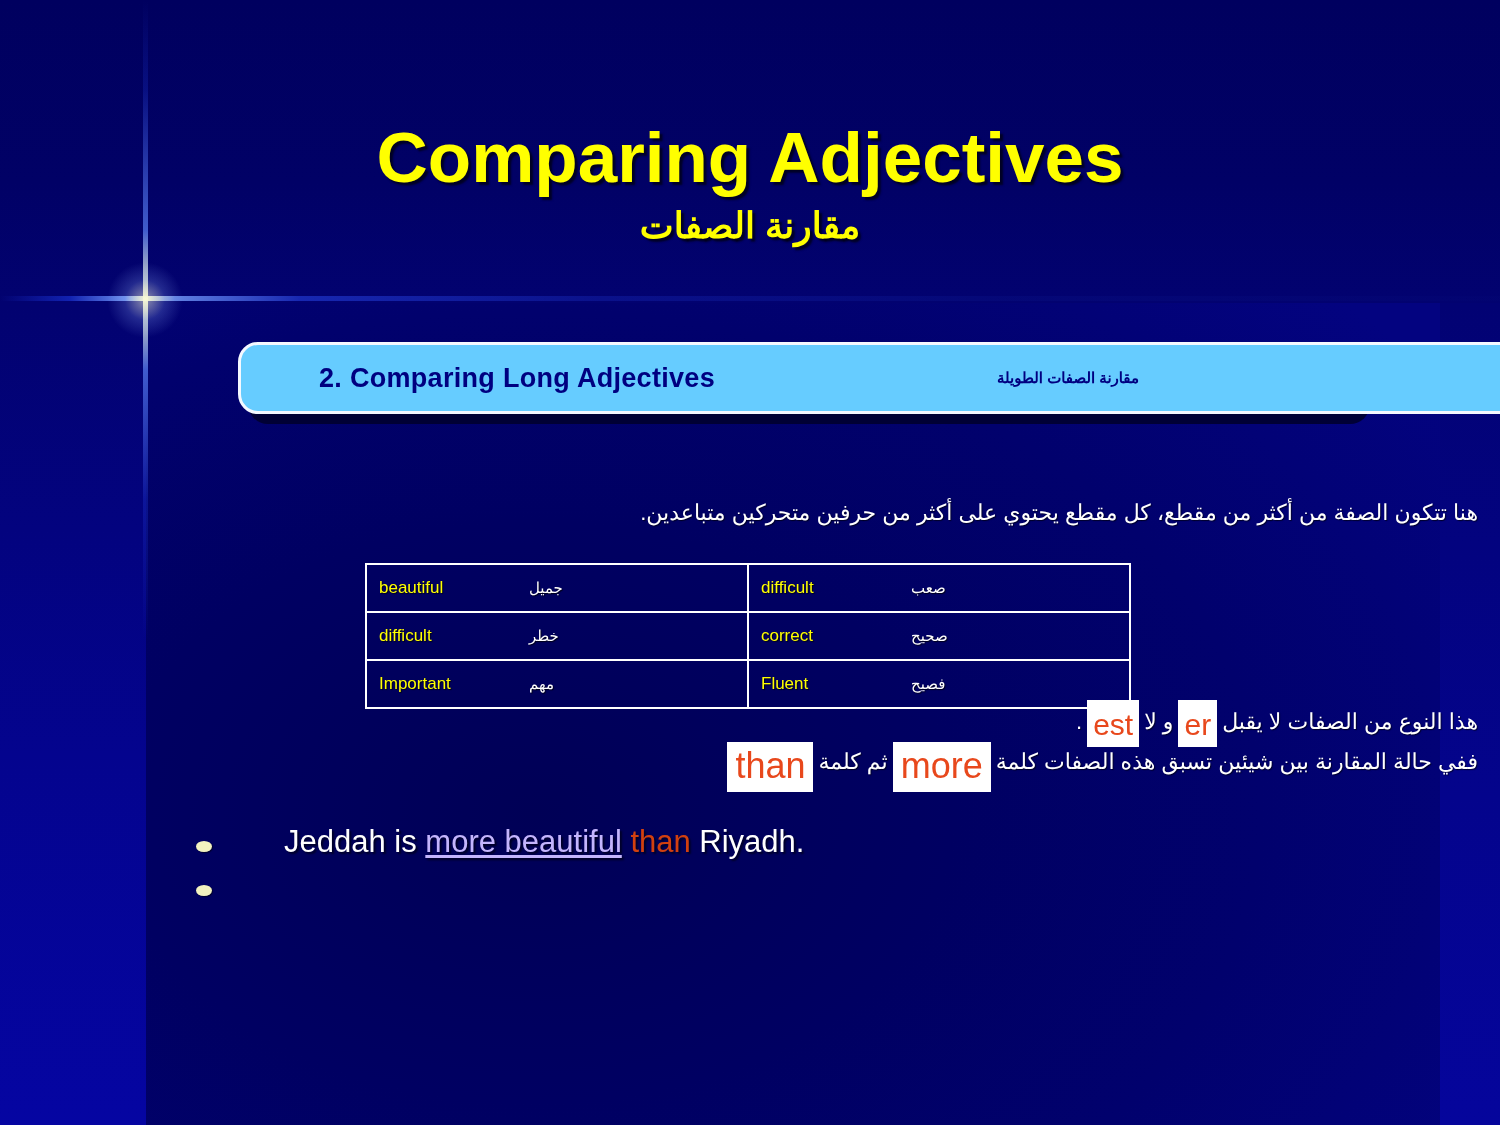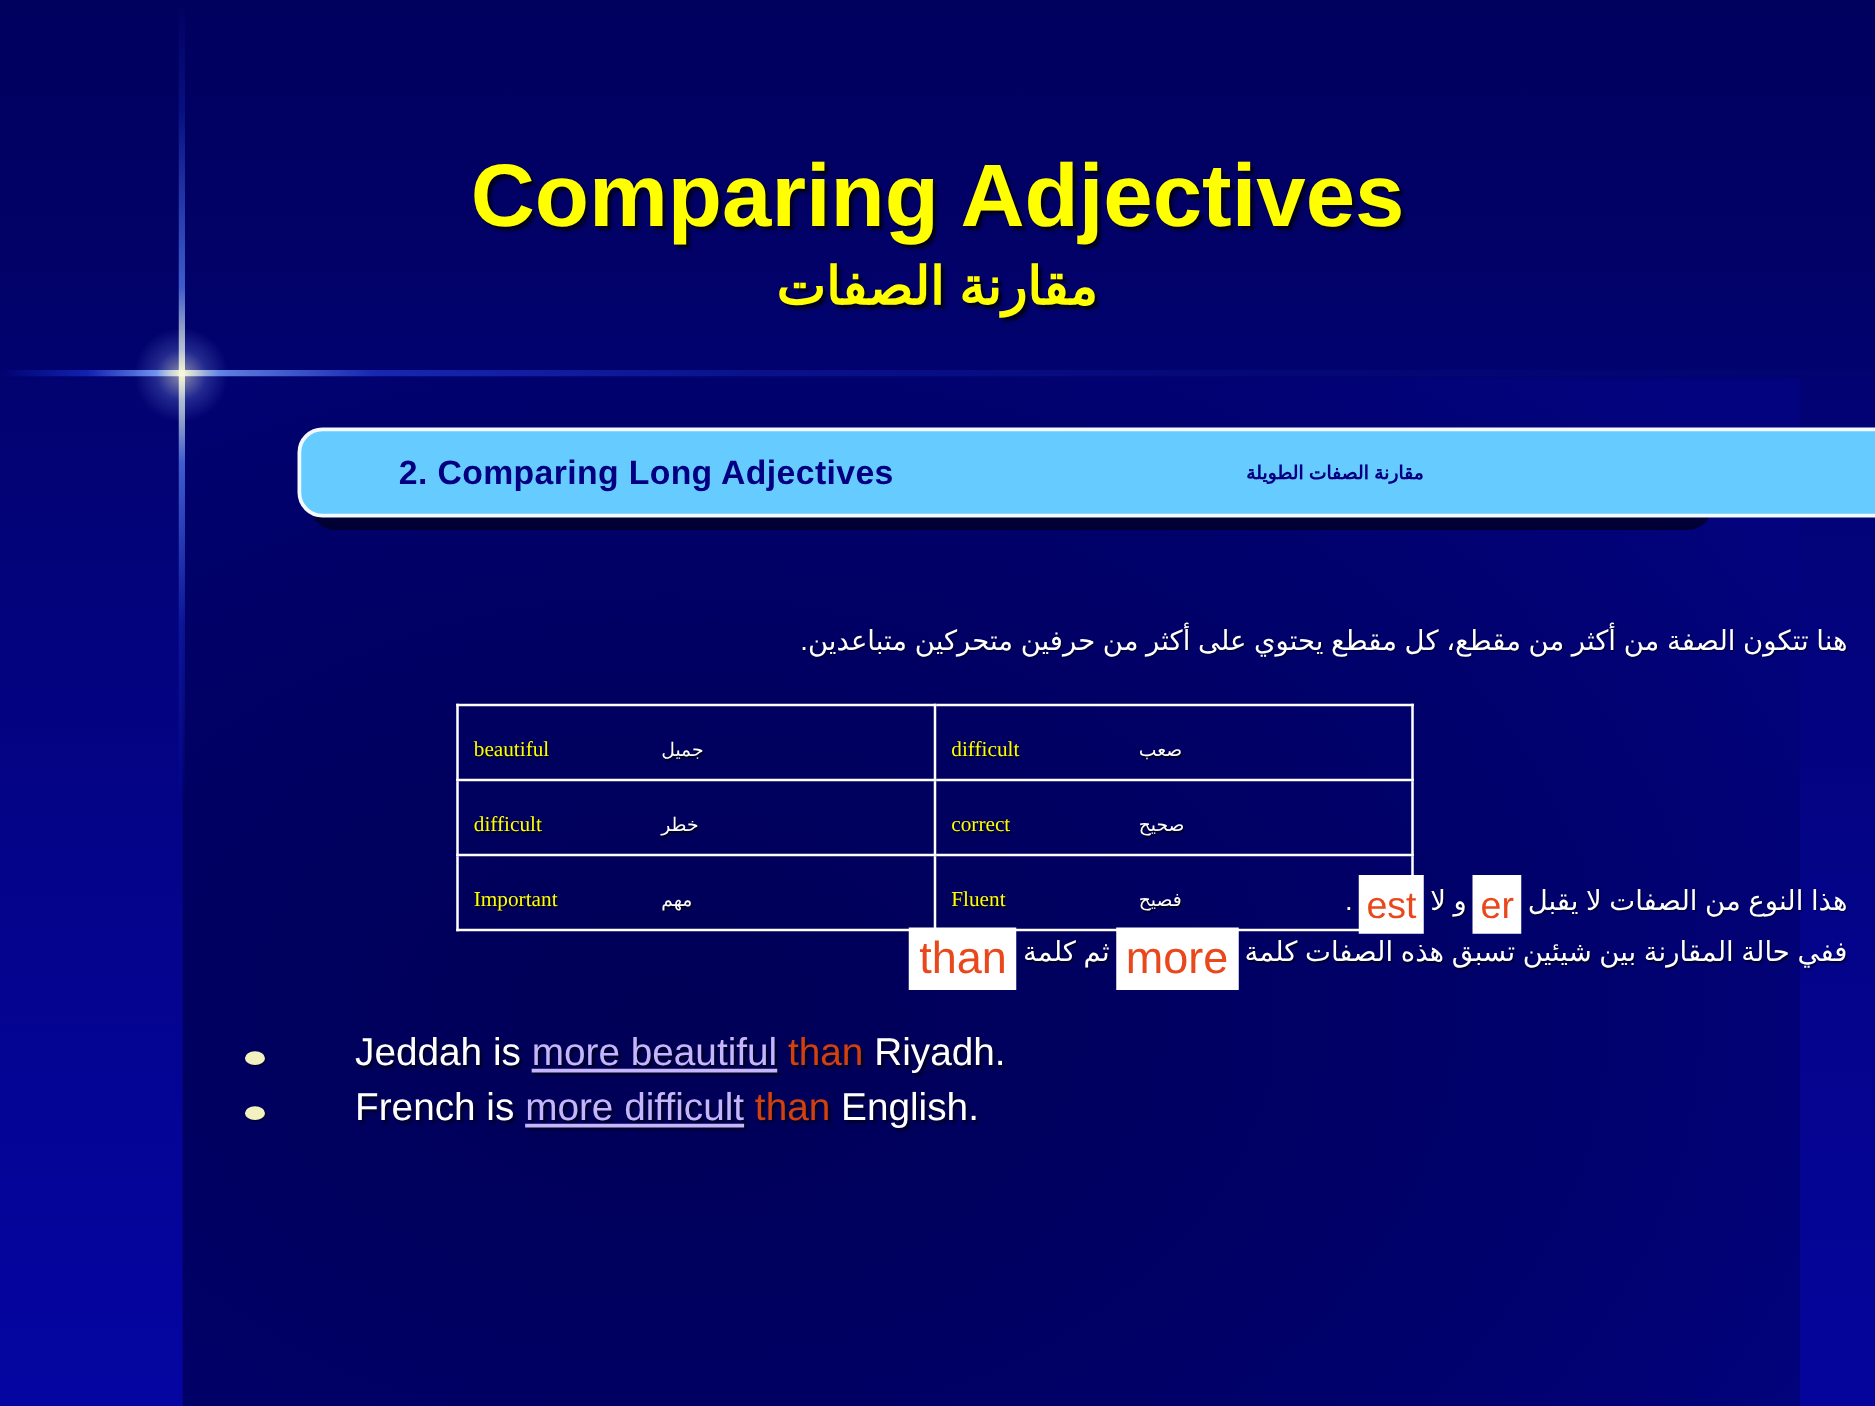--- a/index.html
+++ b/index.html
@@ -97,21 +97,21 @@
     font-size: 71px;
     font-weight: bold;
     color: #ffff00;
     letter-spacing: 0px;
     line-height: 1.0;
     text-shadow: 3px 3px 2px rgba(0,0,0,0.65);
     margin-top: 34px;
   }
   .title-ar {
     margin-top: 14px;
-    font-size: 42px;
+    font-size: 36px;
     font-weight: bold;
     color: #ffff00;
     direction: rtl;
     line-height: 1.05;
     text-shadow: 3px 3px 2px rgba(0,0,0,0.65);
   }
 
   
   .banner-shadow {
     position: absolute;
@@ -176,23 +176,22 @@
   .wtable {
     position: absolute;
     left: 365px; top: 563px;
     width: 766px;
     border-collapse: collapse;
     table-layout: fixed;
   }
   .wtable td {
     border: 2px solid #ffffff;
     height: 46px;
-    padding: 12px 0 0 12px;
+    padding: 0 0 0 12px;
     vertical-align: middle;
-    font-family: Liberation Serif, serif;
   }
   .w-en {
     font-size: 17px;
     color: #ffff00;
     text-shadow: 1px 1px 1px rgba(0,0,0,0.75);
     display: inline-block;
     width: 150px;
   }
   .w-ar {
     font-size: 15px;
@@ -336,17 +335,16 @@
 
   <div class="ar-rule2"><span>ففي حالة المقارنة بين شيئين تسبق هذه الصفات كلمة</span><span class="chip chip-big">more</span><span>ثم كلمة</span><span class="chip chip-big">than</span></div>
 
   <div class="examples">
     <div class="ex-row">
       <span class="ex-bullet"></span>
       <span class="ex-text"><span>Jeddah is </span><span class="hl-u">more beautiful</span><span class="hl"> than </span><span>Riyadh.</span></span>
     </div>
     <div class="ex-row">
       <span class="ex-bullet"></span>
-      <span class="ex-text"><span>French is </span><span class="hl-u">more difficult</span><span class="hl"> than </span><span>English.</span></span>
     </div>
   </div>
 
 </div>
 
 </body></html>

